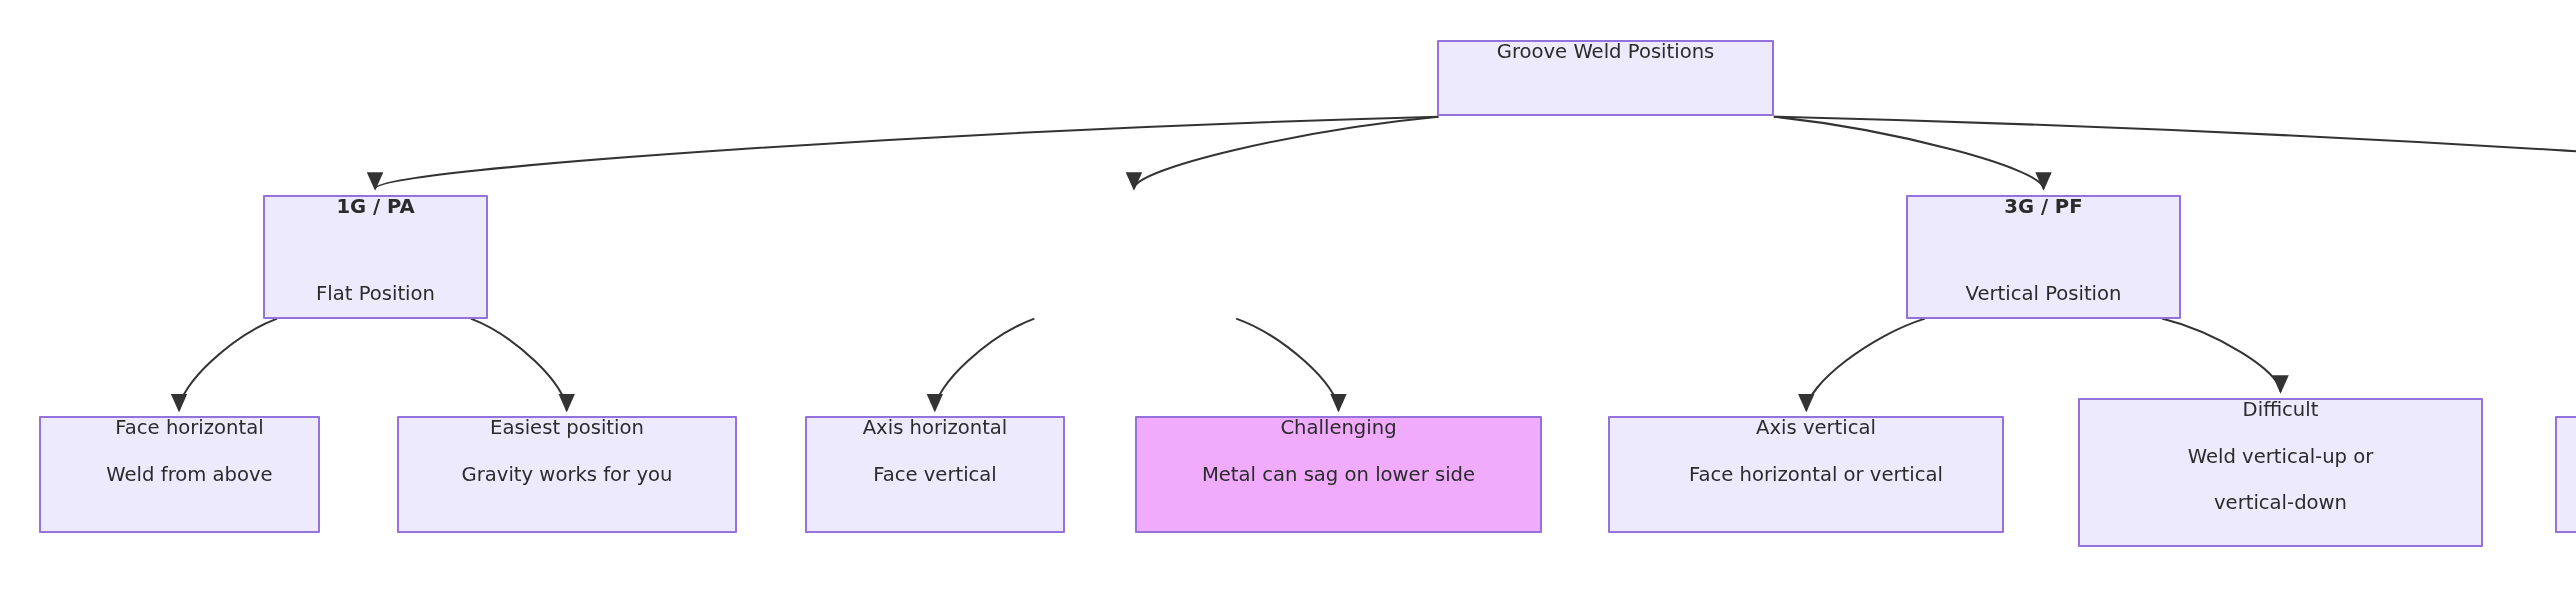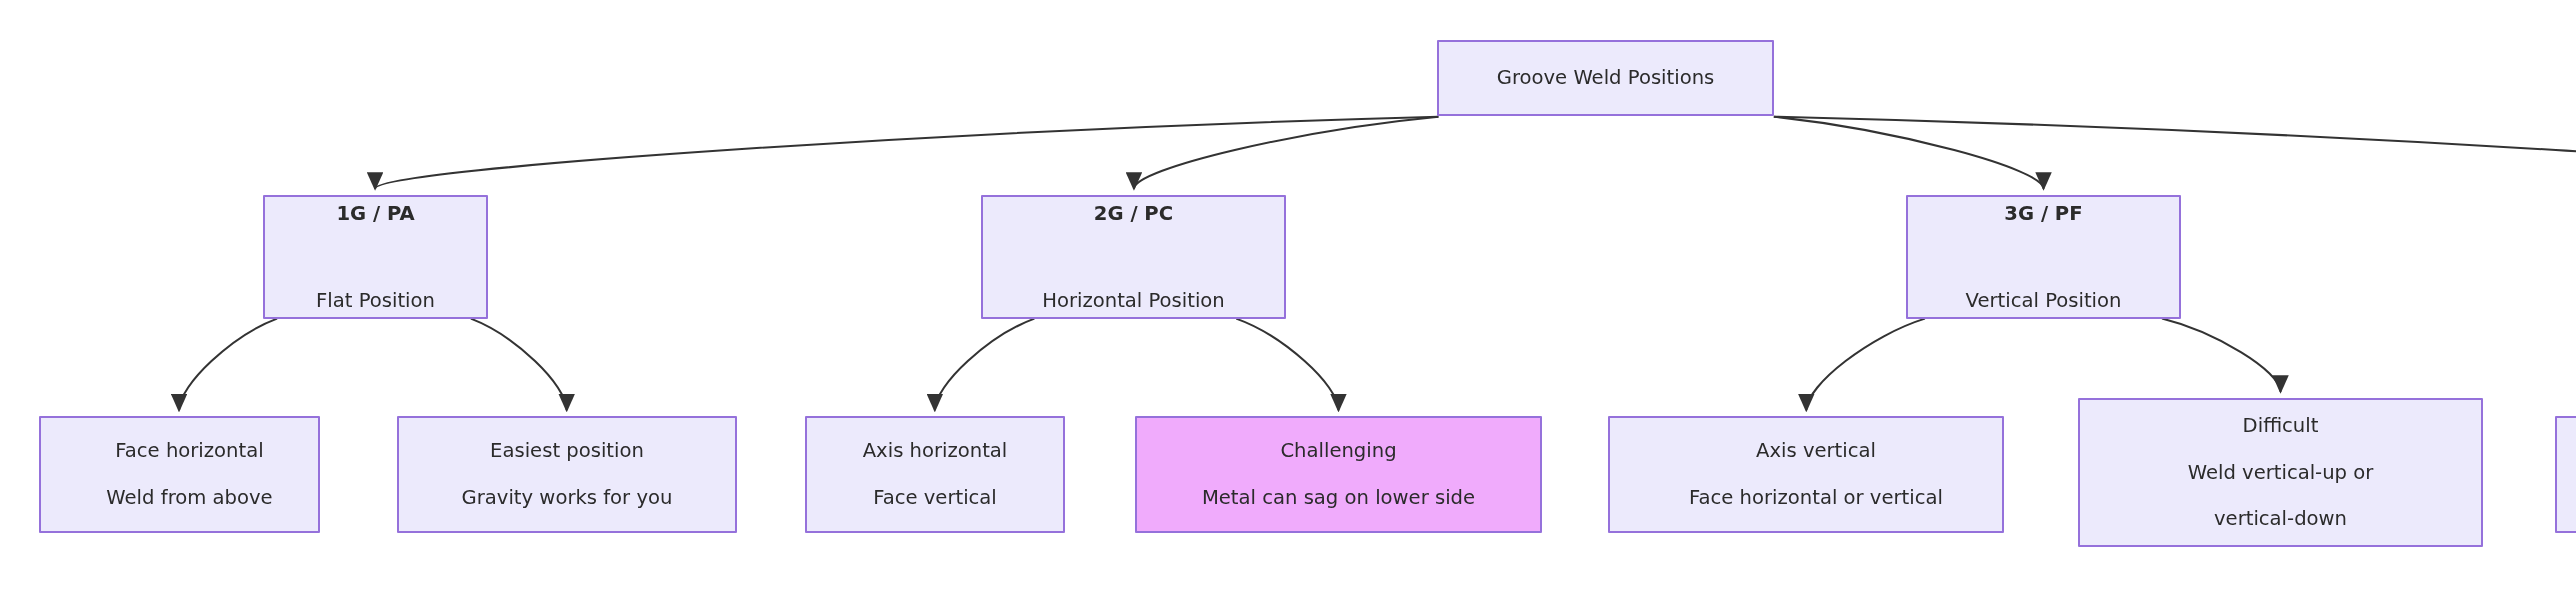--- a/index.html
+++ b/index.html
@@ -28,21 +28,20 @@
   }
   .node {
     position: absolute;
     box-sizing: border-box;
     background: #ECEAFC;
     border: 2.1px solid #9571DB;
     border-radius: 1px;
     display: flex;
     flex-direction: column;
     align-items: center;
-    justify-content: center;
     text-align: center;
     color: #2b2b2b;
     z-index: 2;
   }
   .node .line {
     display: block;
     width: 100%;
     line-height: 1.0;
   }
   
@@ -98,24 +97,20 @@
 
   <div class="node node-root" style="left: 1437px; top: 40px; width: 337px; height: 76px; background: rgb(236, 234, 252); border-color: rgb(149, 113, 219); color: rgb(43, 43, 43);">
     <span class="line line-0">Groove Weld Positions</span>
   </div>
 
   <div class="node node-cat" style="left: 263px; top: 195px; width: 225px; height: 124px; background: rgb(236, 234, 252); border-color: rgb(149, 113, 219); color: rgb(43, 43, 43);">
     <span class="line line-0">1G / PA</span>
     <span class="line line-1">Flat Position</span>
   </div>
 
-  <div class="node node-cat" style="left: 981px; top: 195px; width: 305px; height: 124px; background: rgb(236, 234, 252); border-color: rgb(149, 113, 219); color: rgb(43, 43, 43);">
-    <span class="line line-0">2G / PC</span>
-    <span class="line line-1">Horizontal Position</span>
-  </div>
 
   <div class="node node-cat" style="left: 1906px; top: 195px; width: 275px; height: 124px; background: rgb(236, 234, 252); border-color: rgb(149, 113, 219); color: rgb(43, 43, 43);">
     <span class="line line-0">3G / PF</span>
     <span class="line line-1">Vertical Position</span>
   </div>
 
   <div class="node node-leaf" style="left: 39px; top: 416px; width: 281px; height: 117px; background: rgb(236, 234, 252); border-color: rgb(149, 113, 219); color: rgb(43, 43, 43); padding-left: 20px;">
     <span class="line">Face horizontal</span>
     <span class="line">Weld from above</span>
   </div>

